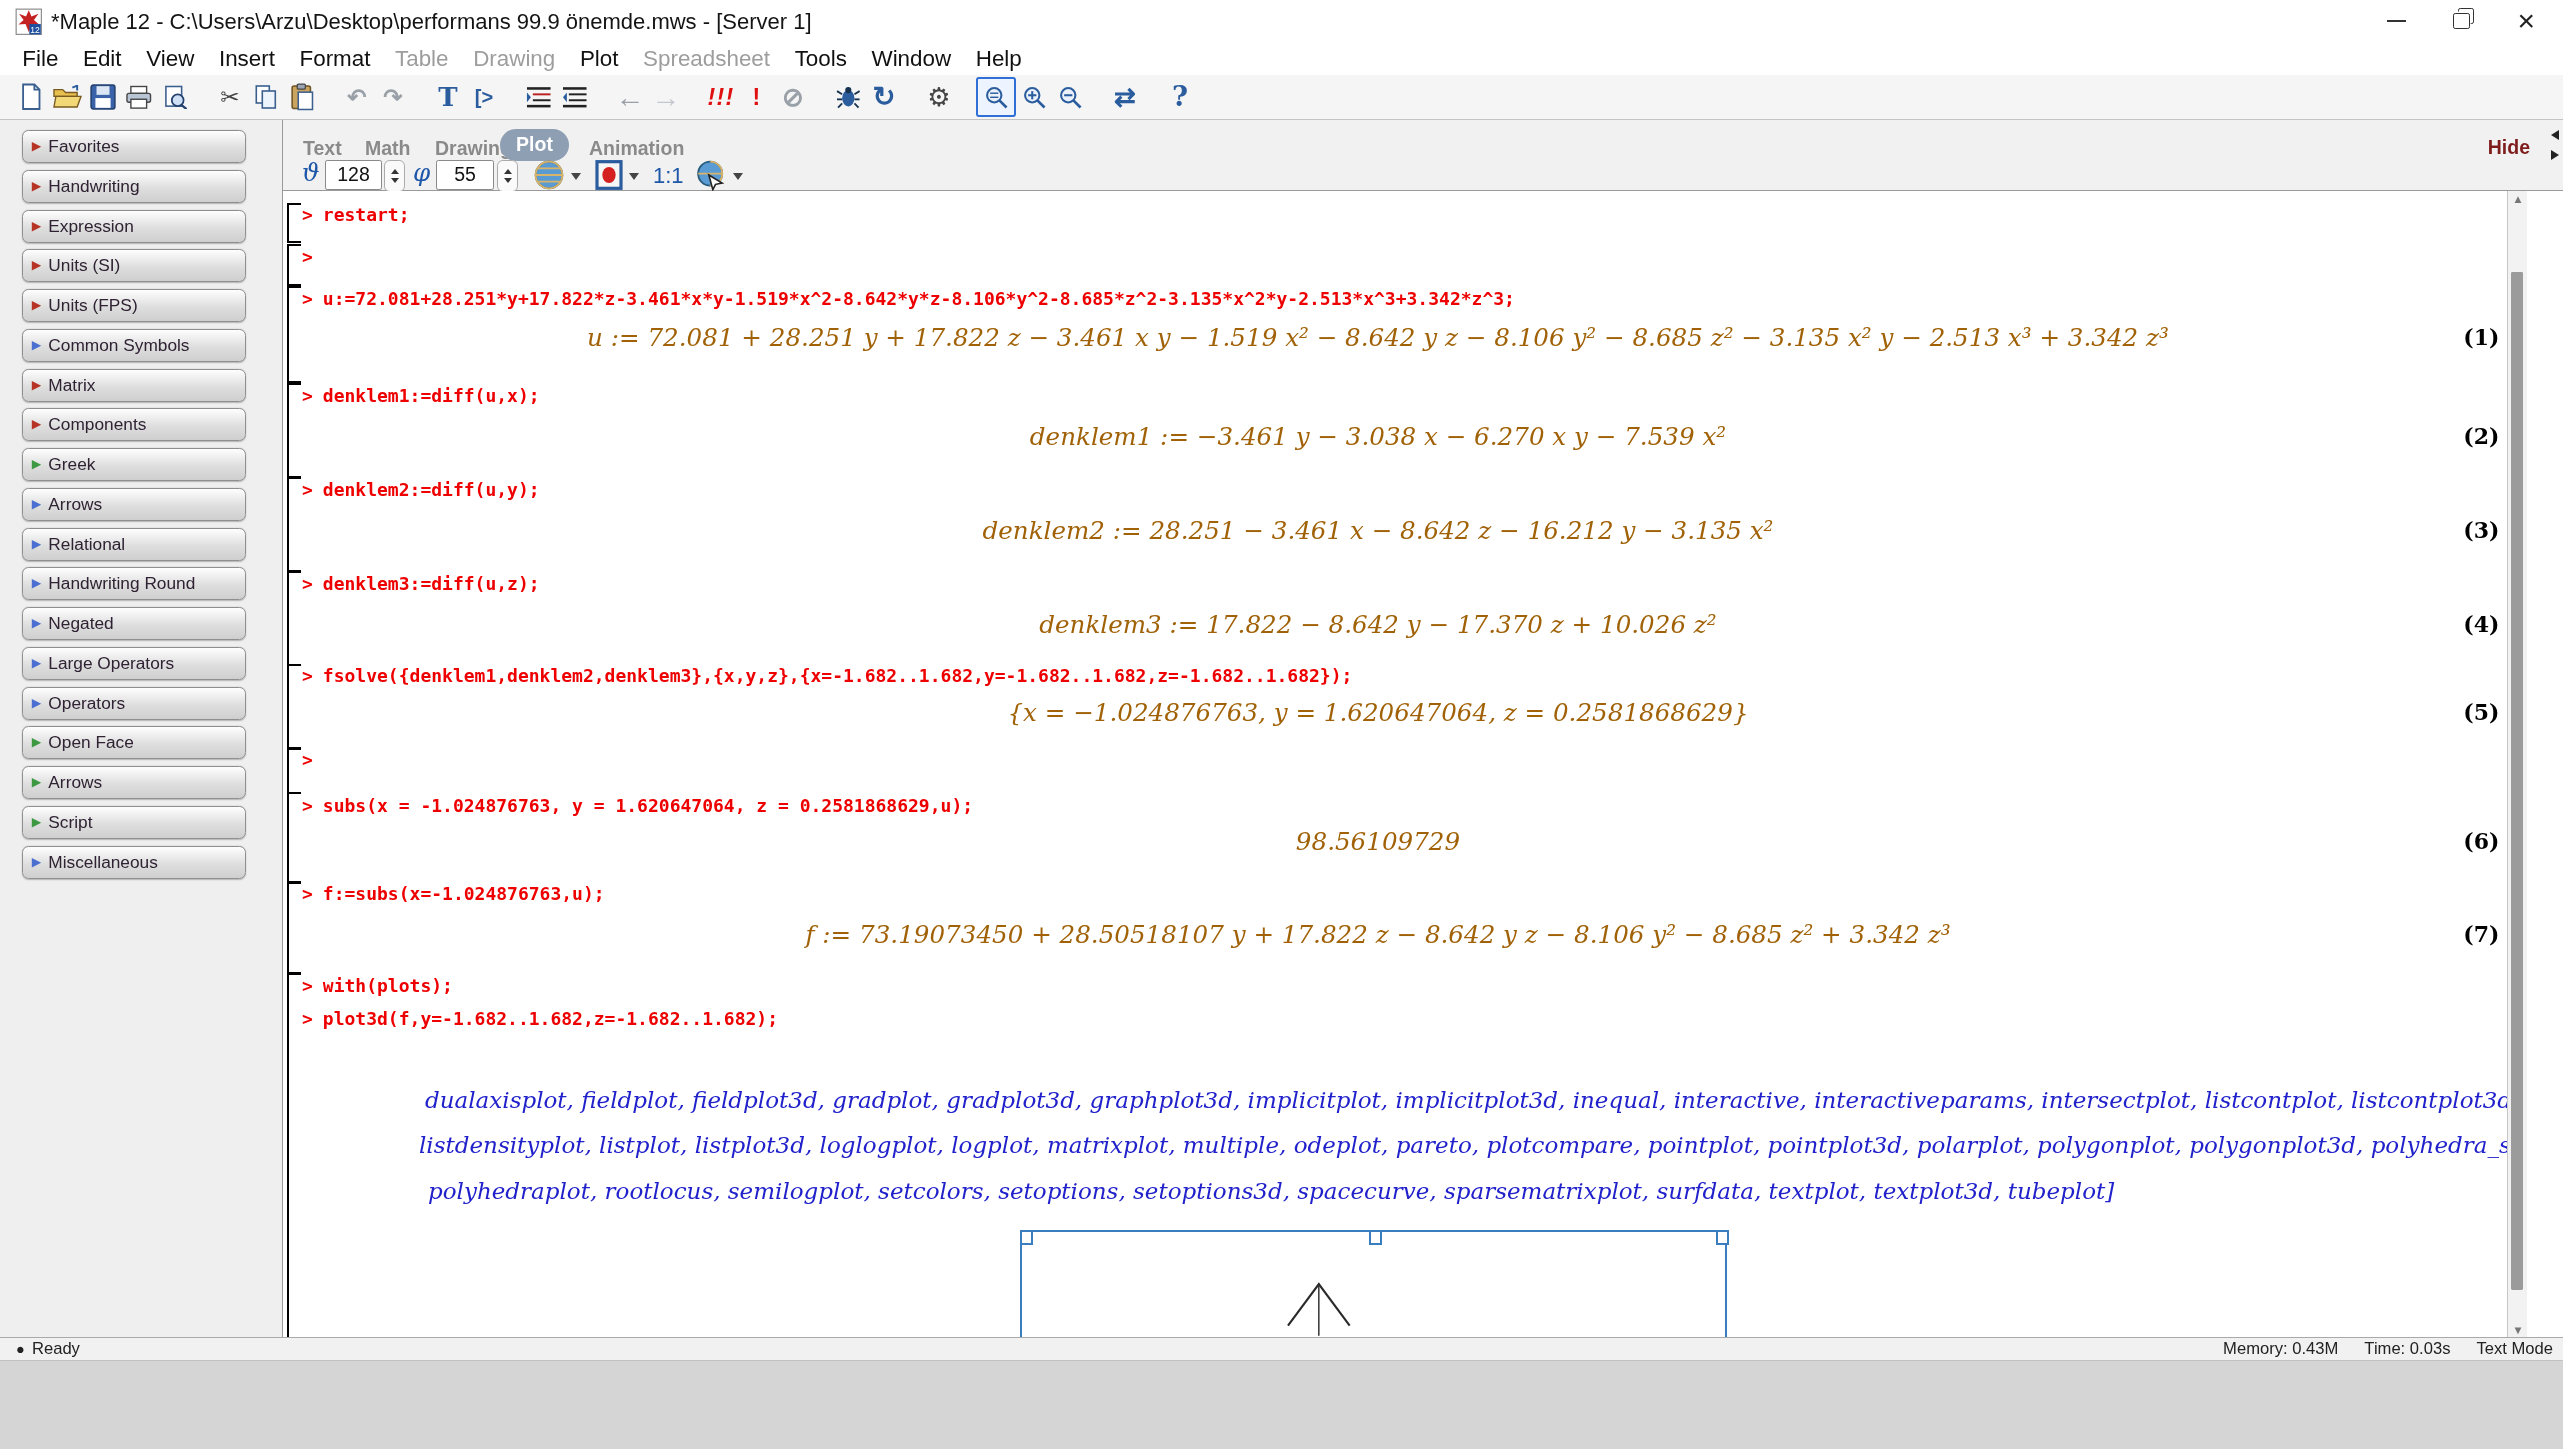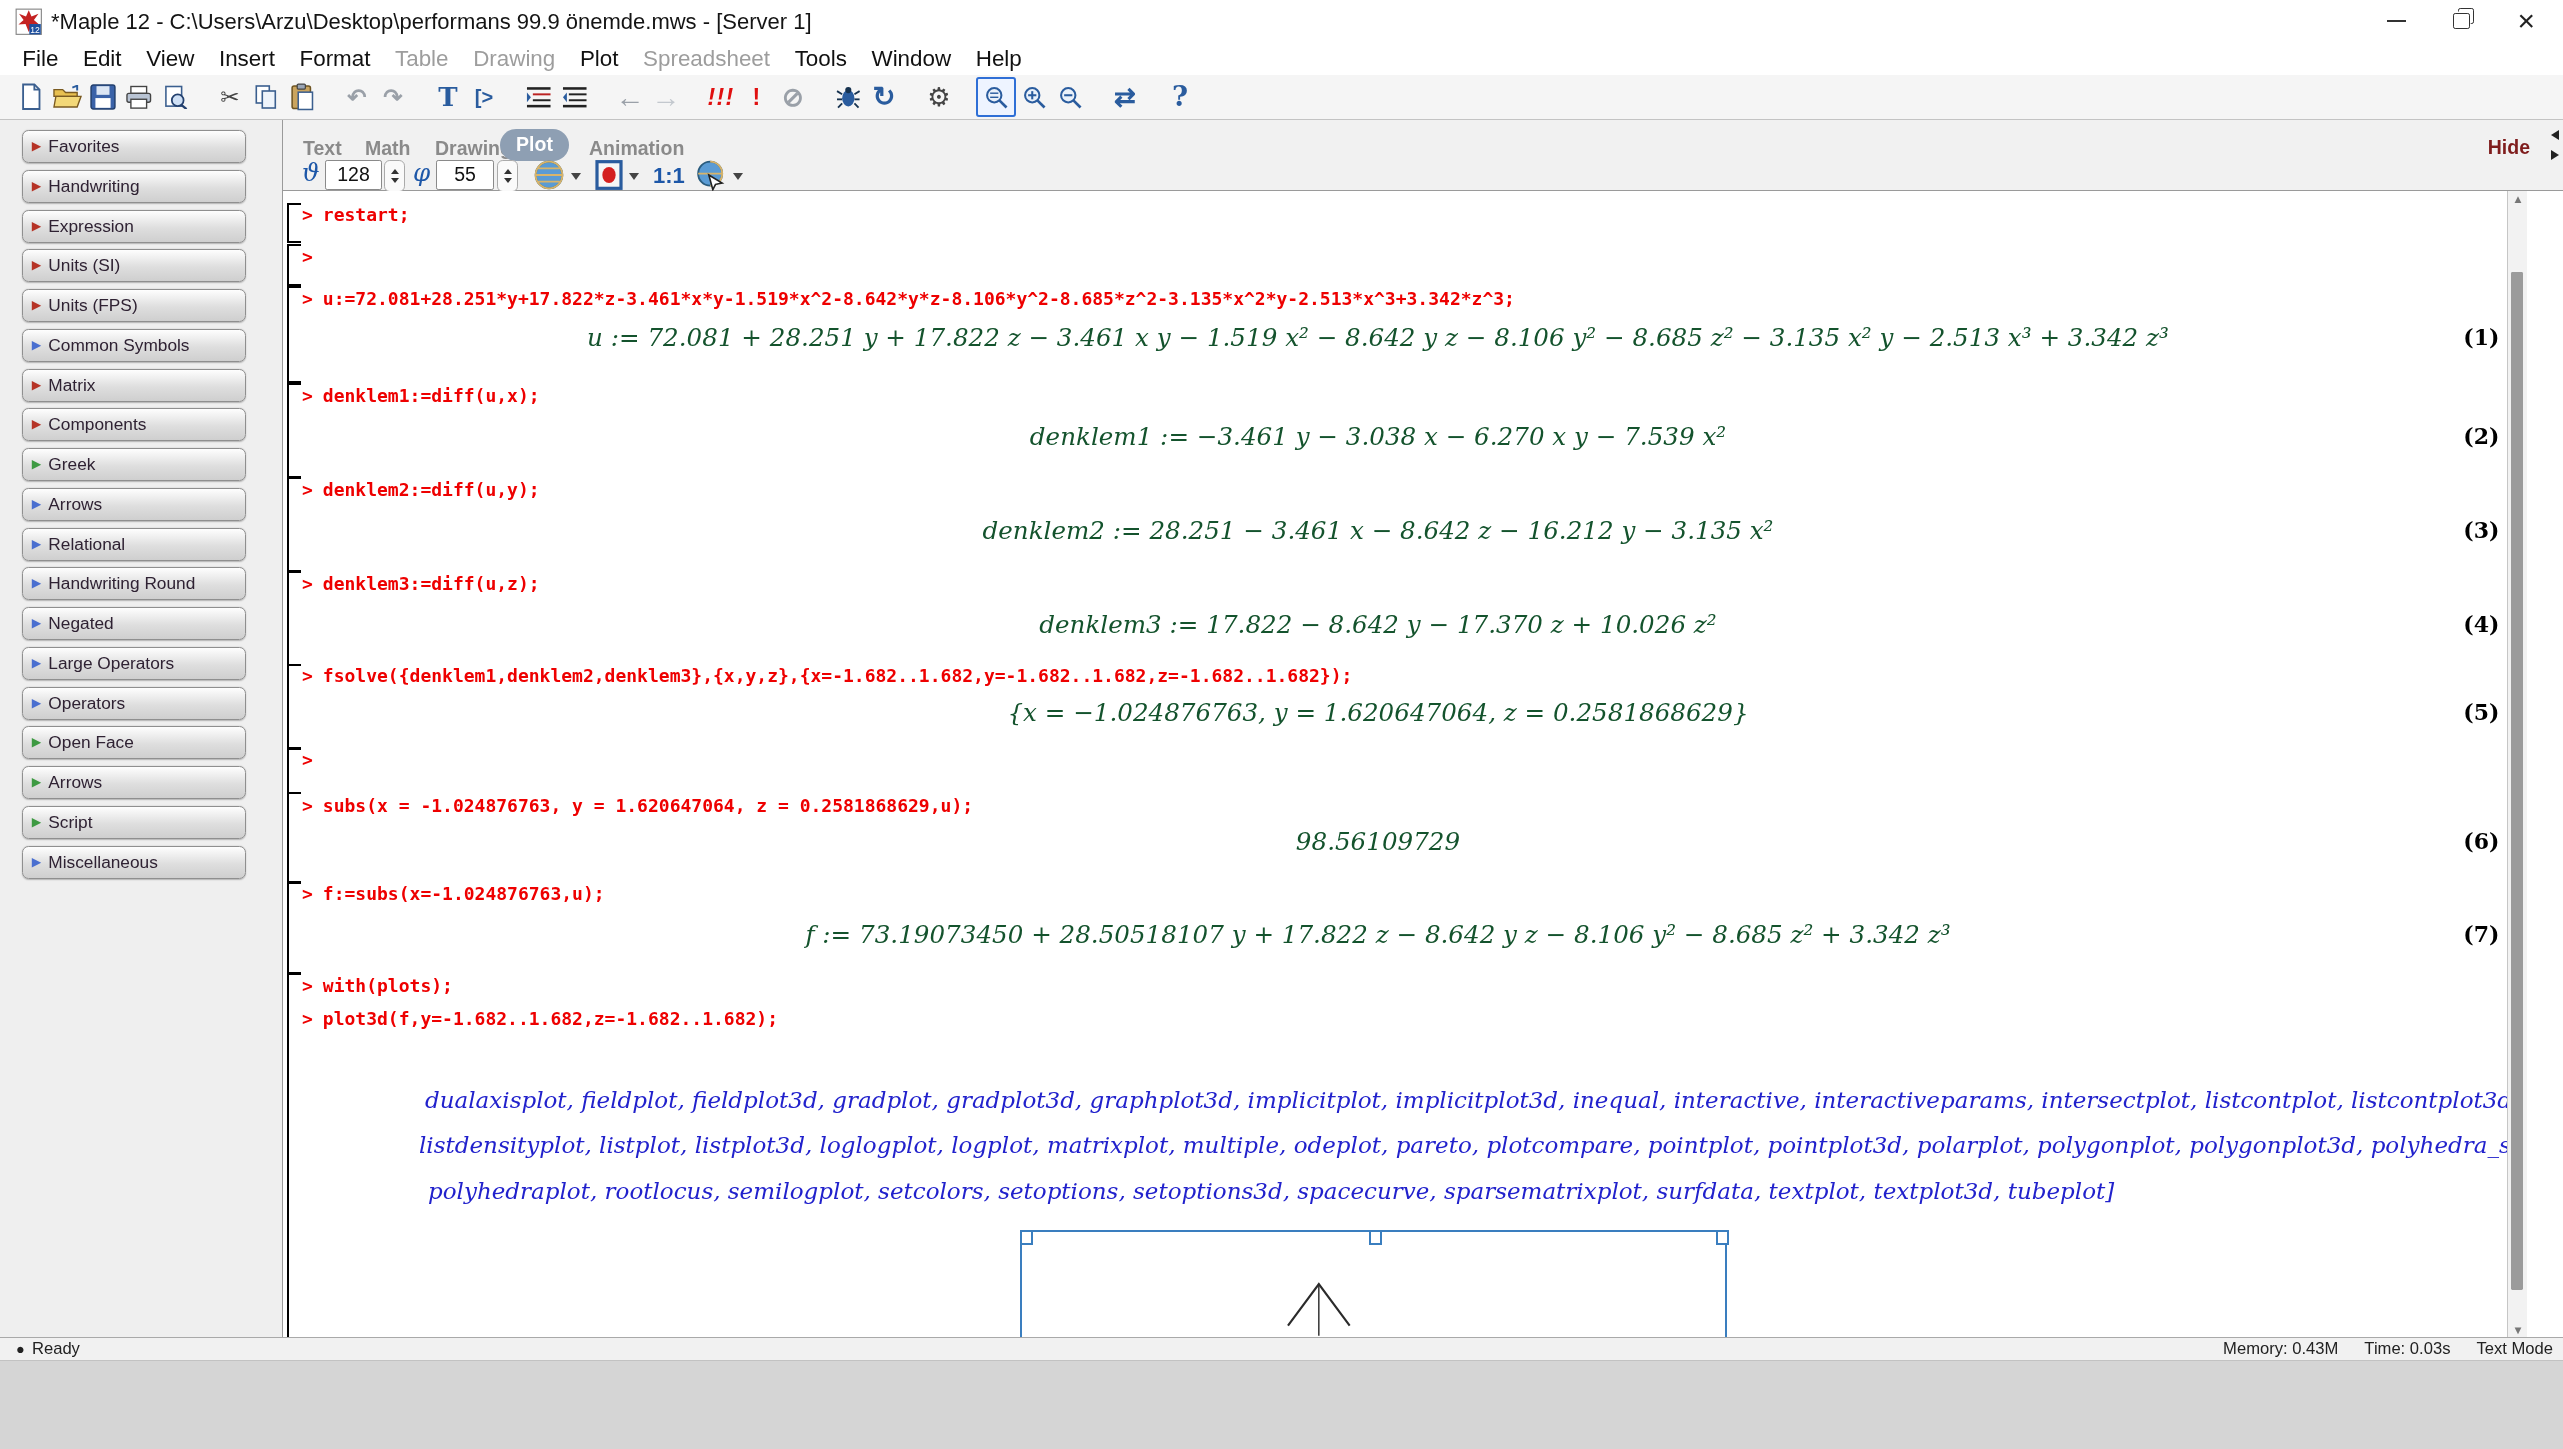--- a/index.html
+++ b/index.html
@@ -43,40 +43,40 @@
   .tri-l{width:0;height:0;border-top:5.8px solid transparent;border-bottom:5.8px solid transparent;border-right:8px solid #222;}
   .tri-r{width:0;height:0;border-top:5.8px solid transparent;border-bottom:5.8px solid transparent;border-left:8px solid #222;}
   .greek{position:absolute;font-family:"DejaVu Serif",serif;font-style:italic;color:#1d57a8;font-size:24.6px;}
   .numbox{position:absolute;top:40px;height:27.5px;background:#fff;border:1.4px solid #8a8a8a;border-radius:2.2px;
           display:flex;align-items:center;justify-content:center;font-size:19.5px;color:#111;}
   .spin{position:absolute;top:40px;width:19px;height:30px;border:1.1px solid #aaa;border-radius:5.8px;background:#fafafa;
         display:flex;flex-direction:column;align-items:center;justify-content:center;gap:4.3px;}
   .tri-u{width:0;height:0;border-left:4.3px solid transparent;border-right:4.3px solid transparent;border-bottom:5.8px solid #333;}
   .tri-d{width:0;height:0;border-left:4.3px solid transparent;border-right:4.3px solid transparent;border-top:5.8px solid #333;}
   .dd{position:absolute;top:53px;width:0;height:0;border-left:5.8px solid transparent;border-right:5.8px solid transparent;border-top:7.2px solid #444;}
-  .scale11{position:absolute;top:43px;font-size:22px;font-weight:bold;color:#1d57a8;}
+  .scale11{position:absolute;top:43px;font-size:22px;font-weight:normal;color:#1d57a8;}
   .ctxicon{position:absolute;top:39px;}
 
   
   .sidewrap{left:0;top:120px;width:283px;height:1217px;background:#efefef;border-right:1.4px solid #9a9a9a;box-sizing:border-box;}
   .pal{position:absolute;left:22px;width:224px;height:33px;border:1.1px solid #8f8f8f;border-radius:6.5px;
        background:linear-gradient(#fefefe,#dedede 55%,#cfcfcf);box-shadow:0 0.7px 1.4px rgba(0,0,0,.25);
        display:flex;align-items:center;padding-left:8.7px;box-sizing:border-box;}
   .pal .lab{font-size:17.3px;color:#2f2233;margin-left:7.2px;}
   .pal .ar{font-size:12.3px;line-height:1;}
   .ar-red{color:#b63326;} .ar-blue{color:#4a6fd0;} .ar-green{color:#3d9a42;}
 
   
   .ws{left:283px;top:191px;width:2244px;height:1146px;background:#fff;overflow:hidden;}
   .inrow{position:absolute;left:19px;white-space:pre;font-family:"DejaVu Sans Mono",monospace;font-weight:bold;
          font-size:18px;color:#ee0000;}
   .inrow .code{margin-left:10px;}
   .outrow{position:absolute;left:0;width:2244px;}
   .outrow .math{display:block;width:2190px;text-align:center;font-family:"DejaVu Serif",serif;font-style:italic;
-                font-size:24.6px;color:#14532d;white-space:nowrap;}
+                font-size:24.6px;color:#a16207;white-space:nowrap;}
   .outrow .eq{position:absolute;right:27.5px;top:1.4px;font-family:"DejaVu Serif",serif;font-weight:bold;font-size:22px;color:#000;}
   .listrow{position:absolute;font-family:"DejaVu Serif",serif;font-style:italic;font-size:23px;color:#2121cc;
            white-space:nowrap;}
   .bracket{position:absolute;left:4.3px;width:11.6px;border-left:2.2px solid #000;border-top:2.2px solid #000;border-bottom:2.2px solid #000;}
   .bracket.noend{border-bottom:none;}
   .plotbox{position:absolute;left:737px;top:1039px;width:707px;height:108px;background:#fff;
            border:2.2px solid #3a7ebf;border-bottom:none;box-sizing:border-box;}
   .handle{position:absolute;width:8.7px;height:11.6px;background:#fff;border:2.2px solid #3a7ebf;top:-2.2px;}
   .vscroll{position:absolute;right:0;top:0;width:20px;height:1146px;background:#f2f2f2;border-left:1.1px solid #c6c6c6;box-sizing:border-box;}
   .vthumb{position:absolute;left:2.9px;top:81px;width:12.3px;height:1018px;background:#9b9b9b;border-radius:1.4px;}

